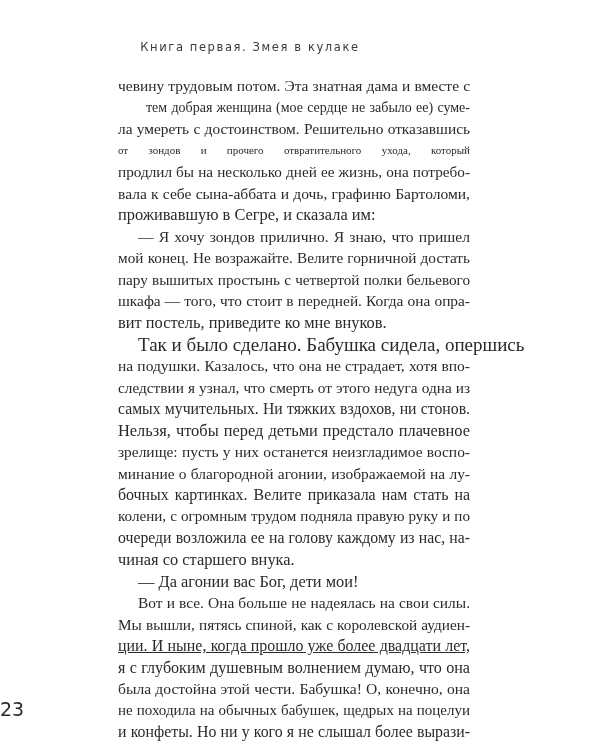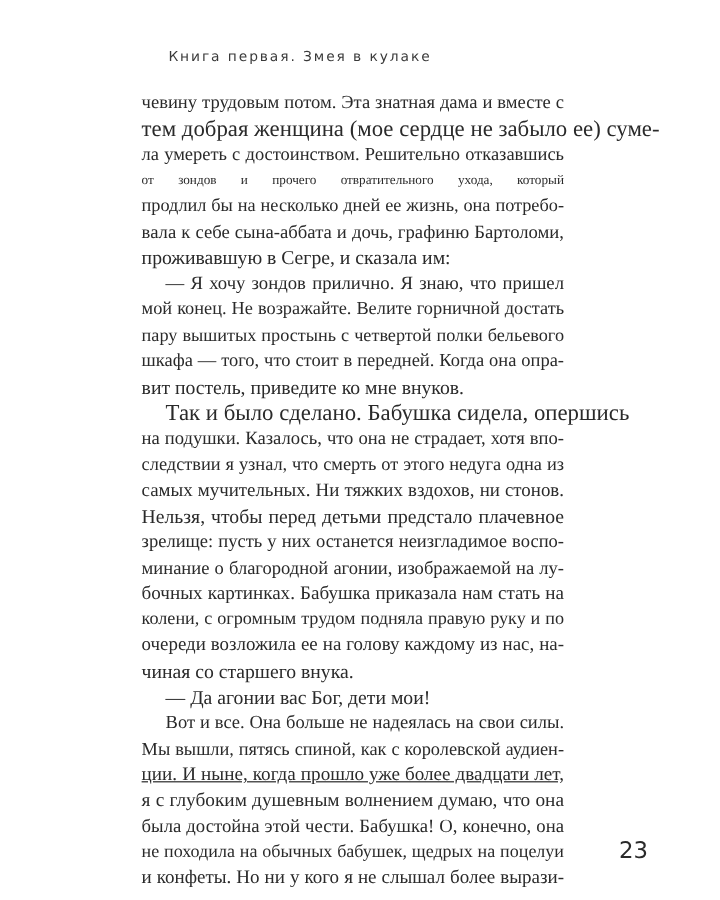--- a/index.html
+++ b/index.html
@@ -32,52 +32,52 @@
     font-size: 16.4px;
     white-space: nowrap;
     text-align: justify;
     text-align-last: justify;
   }
   .line.last { text-align-last: left; }
   .line.indent { padding-left: 20px; }
   .folio {
     position: absolute;
     top: 698px; left: 0; width: 540px;
-    text-align: right;
+    text-align: left;
     font-family: "DejaVu Sans", "Liberation Sans", sans-serif;
     font-size: 19px;
     color: #2a2a2a;
   }
 </style>
 </head>
 <body>
 
 <div class="running-head">Книга первая. Змея в кулаке</div>
 
 <div class="text-block" id="text-block">
     <div class="line" style="white-space: nowrap; font-size: 15.4719px;">чевину трудовым потом. Эта знатная дама и вместе с</div>
-    <div class="line" style="white-space: nowrap; font-size: 19px;">тем добрая женщина (мое сердце не забыло ее) суме-</div>
+    <div class="line" style="white-space: nowrap; font-size: 14px; margin-left: 28px;">тем добрая женщина (мое сердце не забыло ее) суме-</div>
     <div class="line" style="white-space: nowrap; font-size: 15.3903px;">ла умереть с достоинством. Решительно отказавшись</div>
     <div class="line" style="white-space: nowrap; font-size: 11px;">от зондов и прочего отвратительного ухода, который</div>
     <div class="line" style="white-space: nowrap; font-size: 15.2283px;">продлил бы на несколько дней ее жизнь, она потребо-</div>
     <div class="line" style="white-space: nowrap; font-size: 15.5604px;">вала к себе сына-аббата и дочь, графиню Бартоломи,</div>
     <div class="line last" style="white-space: nowrap;">проживавшую в Сегре, и сказала им:</div>
     <div class="line indent" style="white-space: nowrap; font-size: 15.608px;">— Я хочу зондов прилично. Я знаю, что пришел</div>
     <div class="line" style="white-space: nowrap; font-size: 15.2589px;">мой конец. Не возражайте. Велите горничной достать</div>
     <div class="line" style="white-space: nowrap; font-size: 15.1846px;">пару вышитых простынь с четвертой полки бельевого</div>
     <div class="line" style="white-space: nowrap; font-size: 15.3961px;">шкафа — того, что стоит в передней. Когда она опра-</div>
     <div class="line last" style="white-space: nowrap;">вит постель, приведите ко мне внуков.</div>
     <div class="line indent" style="white-space: nowrap; font-size: 19px;">Так и было сделано. Бабушка сидела, опершись</div>
     <div class="line" style="white-space: nowrap; font-size: 15.5134px;">на подушки. Казалось, что она не страдает, хотя впо-</div>
     <div class="line" style="white-space: nowrap; font-size: 15.3102px;">следствии я узнал, что смерть от этого недуга одна из</div>
     <div class="line" style="white-space: nowrap; font-size: 15.7403px;">самых мучительных. Ни тяжких вздохов, ни стонов.</div>
     <div class="line" style="white-space: nowrap;">Нельзя, чтобы перед детьми предстало плачевное</div>
     <div class="line" style="white-space: nowrap; font-size: 15.4509px;">зрелище: пусть у них останется неизгладимое воспо-</div>
     <div class="line" style="white-space: nowrap; font-size: 15.4542px;">минание о благородной агонии, изображаемой на лу-</div>
-    <div class="line" style="white-space: nowrap; font-size: 15.9015px;">бочных картинках. Бабушка приказала нам стать на</div>
+    <div class="line" style="white-space: nowrap; font-size: 15.9015px;">бочных картинках. Велите приказала нам стать на</div>
     <div class="line" style="white-space: nowrap; font-size: 15.1241px;">колени, с огромным трудом подняла правую руку и по</div>
     <div class="line" style="white-space: nowrap; font-size: 15.7519px;">очереди возложила ее на голову каждому из нас, на-</div>
     <div class="line last" style="white-space: nowrap;">чиная со старшего внука.</div>
     <div class="line indent last" style="white-space: nowrap;">— Да агонии вас Бог, дети мои!</div>
     <div class="line indent" style="white-space: nowrap; font-size: 15.4268px;">Вот и все. Она больше не надеялась на свои силы.</div>
     <div class="line" style="white-space: nowrap; font-size: 15.2813px;">Мы вышли, пятясь спиной, как с королевской аудиен-</div>
     <div class="line" style="white-space: nowrap; font-size: 15.9404px; text-decoration: underline;">ции. И ныне, когда прошло уже более двадцати лет,</div>
     <div class="line" style="white-space: nowrap; font-size: 16.0994px;">я с глубоким душевным волнением думаю, что она</div>
     <div class="line" style="white-space: nowrap; font-size: 15.5883px;">была достойна этой чести. Бабушка! О, конечно, она</div>
     <div class="line" style="white-space: nowrap; font-size: 15.009px;">не походила на обычных бабушек, щедрых на поцелуи</div>

